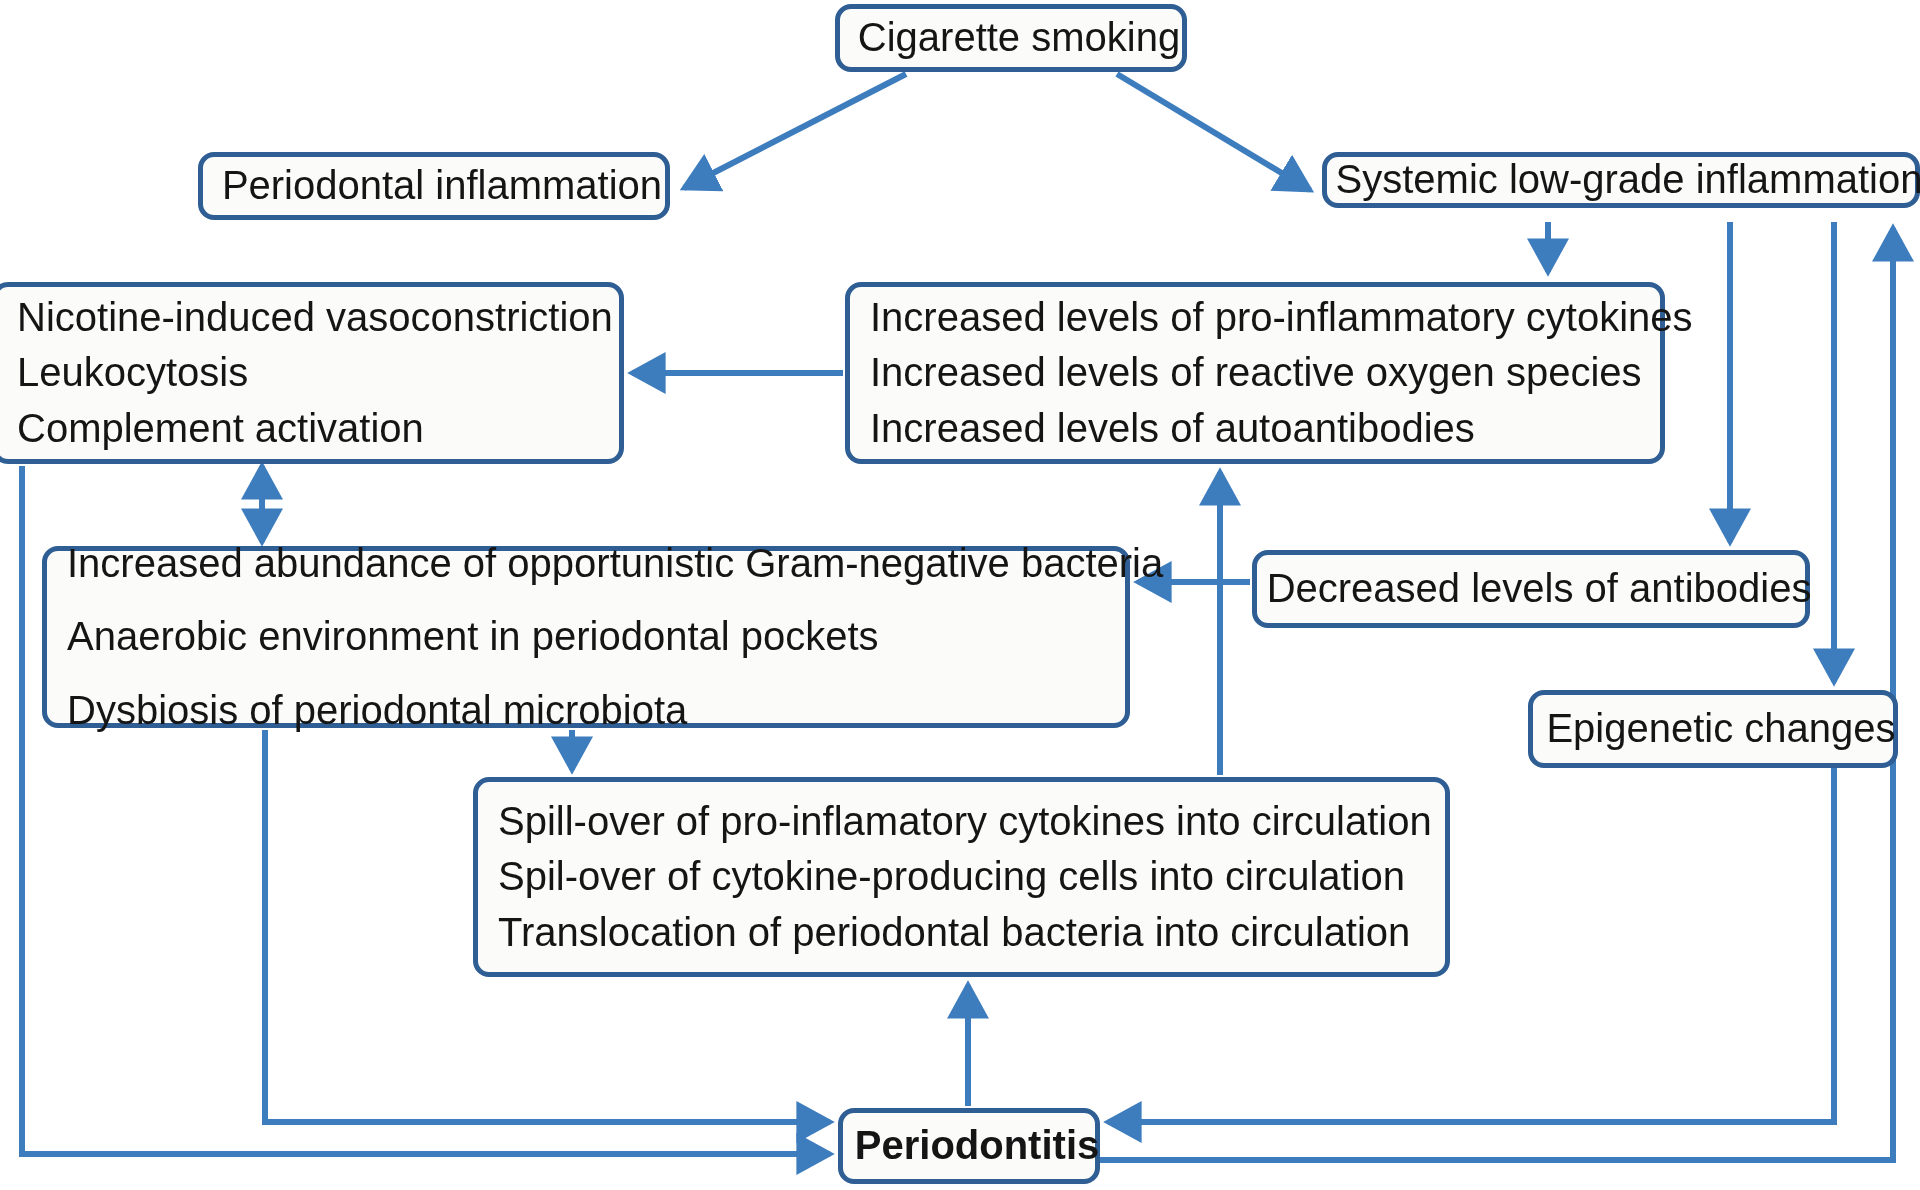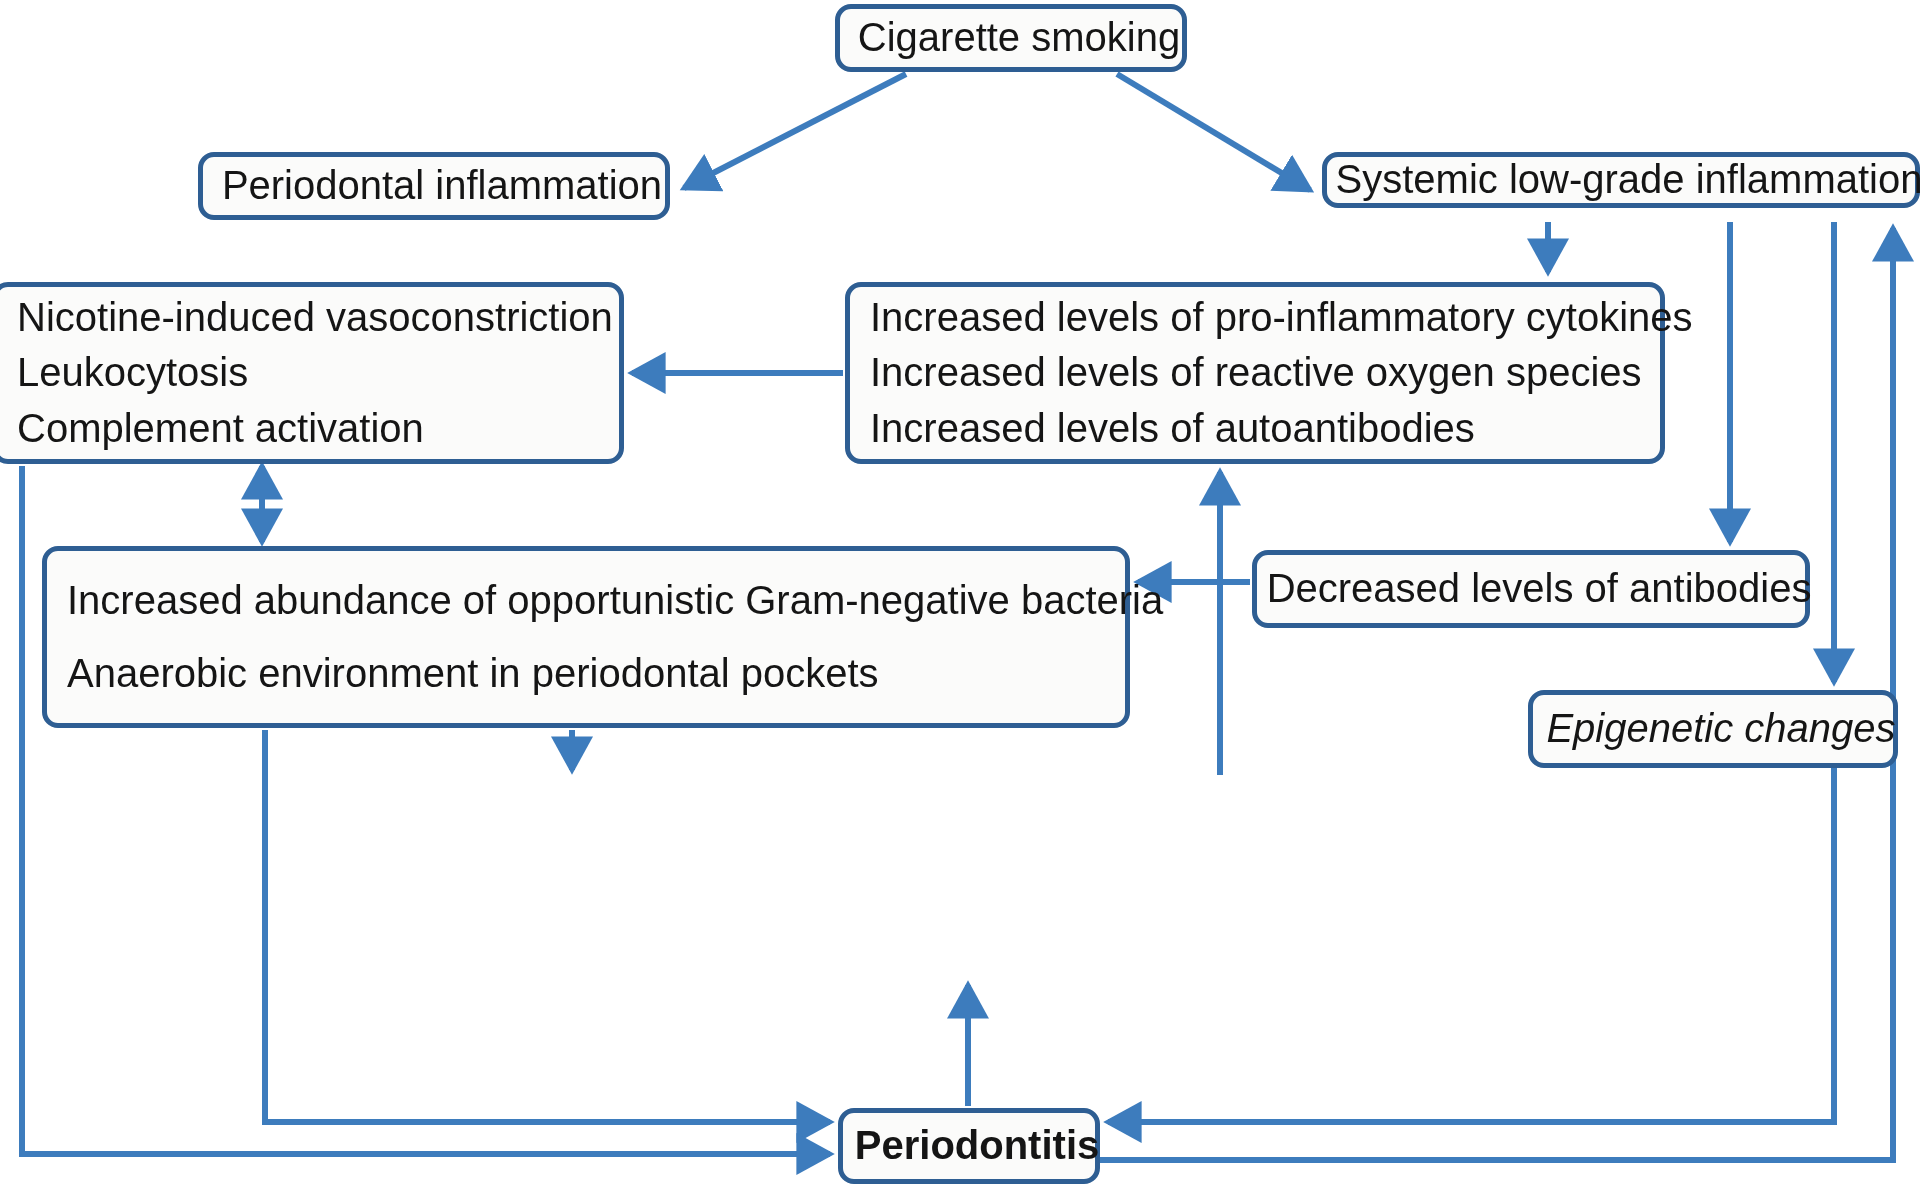--- a/index.html
+++ b/index.html
@@ -56,21 +56,21 @@
     padding: 4px 0;
   }
   
   #node-cigarette        { left: 835px;  top: 4px;    width: 352px; height: 68px; }
   #node-periodontal-infl { left: 198px;  top: 152px;  width: 472px; height: 68px; }
   #node-systemic         { left: 1322px; top: 152px;  width: 598px; height: 56px; }
   #node-nicotine         { left: -8px;   top: 282px;  width: 632px; height: 182px; }
   #node-cytokines        { left: 845px;  top: 282px;  width: 820px; height: 182px; }
   #node-bacteria         { left: 42px;   top: 546px;  width: 1088px; height: 182px; gap: 18px; }
   #node-antibodies       { left: 1252px; top: 550px;  width: 558px; height: 78px; }
-  #node-epigenetic       { left: 1528px; top: 690px;  width: 370px; height: 78px; font-style: italic; }
+  #node-epigenetic       { left: 1528px; top: 690px;  width: 370px; height: 78px; }
   #node-spillover        { left: 473px;  top: 777px;  width: 977px; height: 200px; }
   #node-periodontitis    { left: 838px;  top: 1108px; width: 262px; height: 76px; font-weight: bold; }
 </style>
 </head>
 <body>
 
 <div id="canvas">
 
   <svg id="edges" viewBox="0 0 1920 1190" width="1920" height="1190" xmlns="http://www.w3.org/2000/svg">
     <defs>
@@ -136,28 +136,34 @@
 
   <div class="node left" id="node-cytokines">
     <div class="line">Increased levels of pro-inflammatory cytokines</div>
     <div class="line">Increased levels of  reactive oxygen species</div>
     <div class="line">Increased levels of  autoantibodies</div>
   </div>
 
   <div class="node left" id="node-bacteria">
     <div class="line">Increased abundance of opportunistic Gram-negative bacteria</div>
     <div class="line">Anaerobic environment in periodontal pockets</div>
+    <div class="line">Dysbiosis of periodontal microbiota</div>
   </div>
 
   <div class="node center" id="node-antibodies">
     <div class="line">Decreased levels of antibodies</div>
   </div>
 
   <div class="node center" id="node-epigenetic">
     <div class="line">Epigenetic changes</div>
   </div>
 
+  <div class="node left" id="node-spillover">
+    <div class="line">Spill-over of pro-inflamatory cytokines into circulation</div>
+    <div class="line">Spil-over of cytokine-producing cells into circulation</div>
+    <div class="line">Translocation of periodontal bacteria into circulation</div>
+  </div>
 
   <div class="node center" id="node-periodontitis">
     <div class="line">Periodontitis</div>
   </div>
 
 </div>
 
 </body></html>

